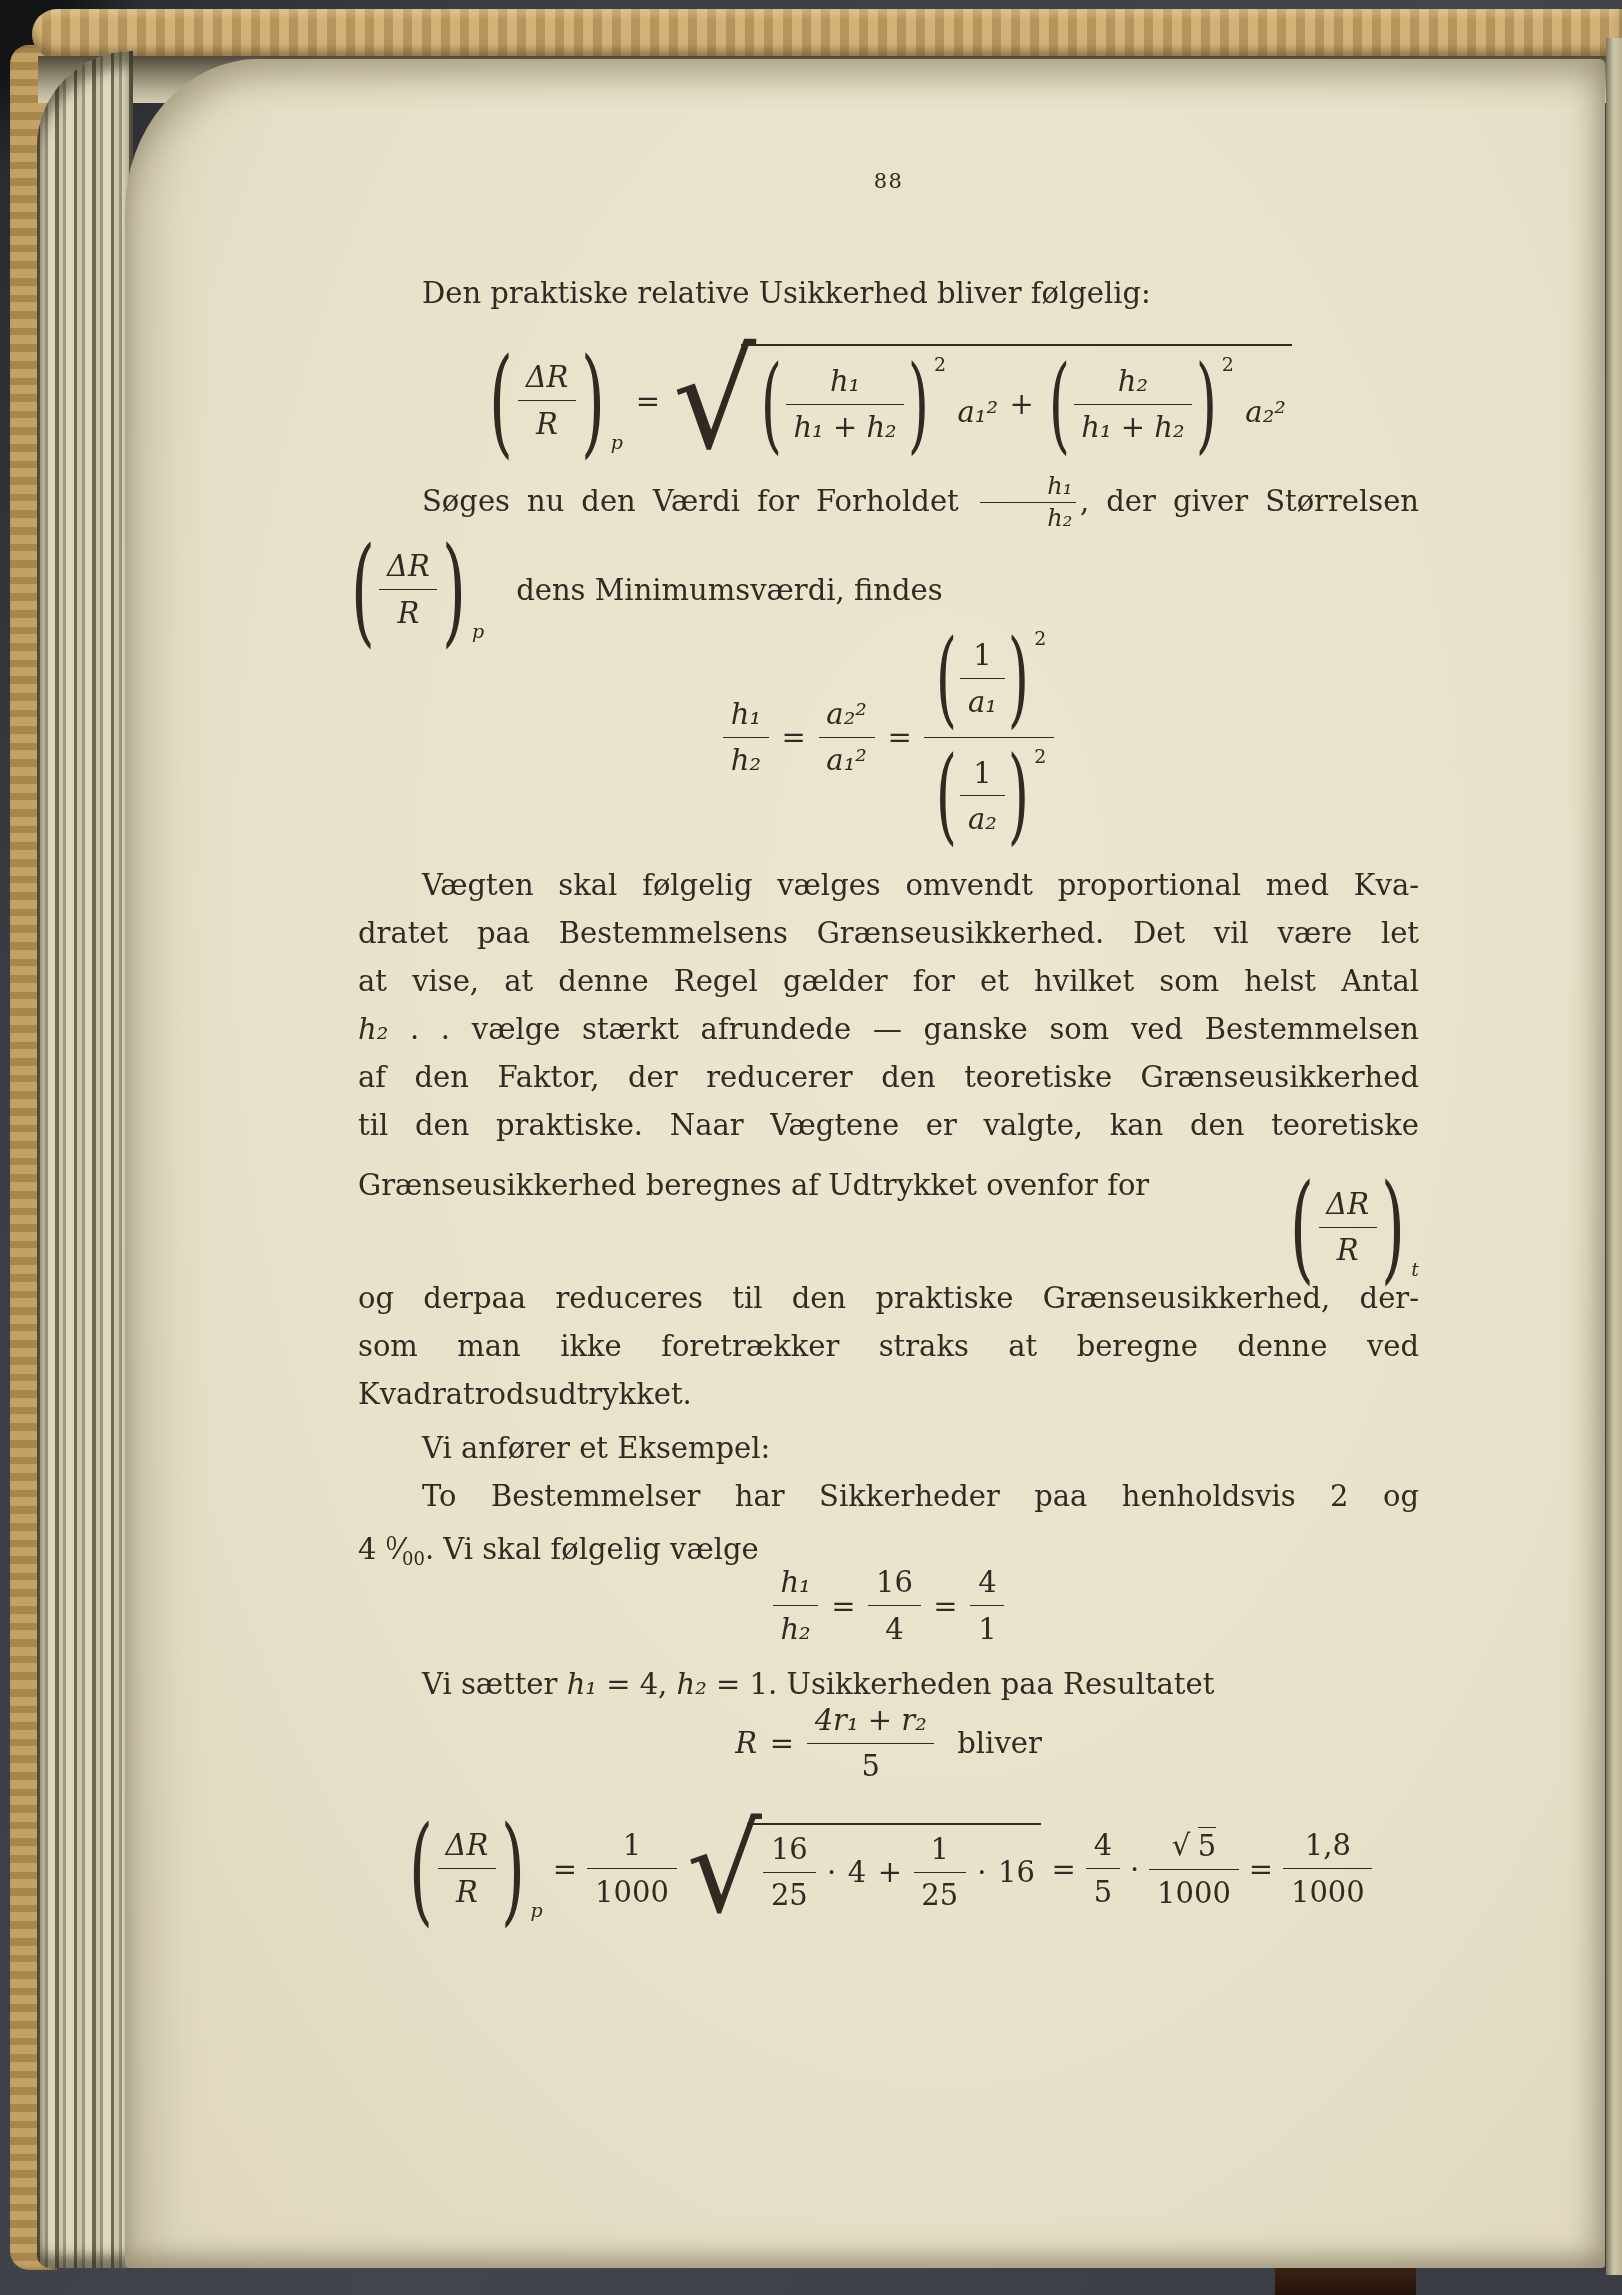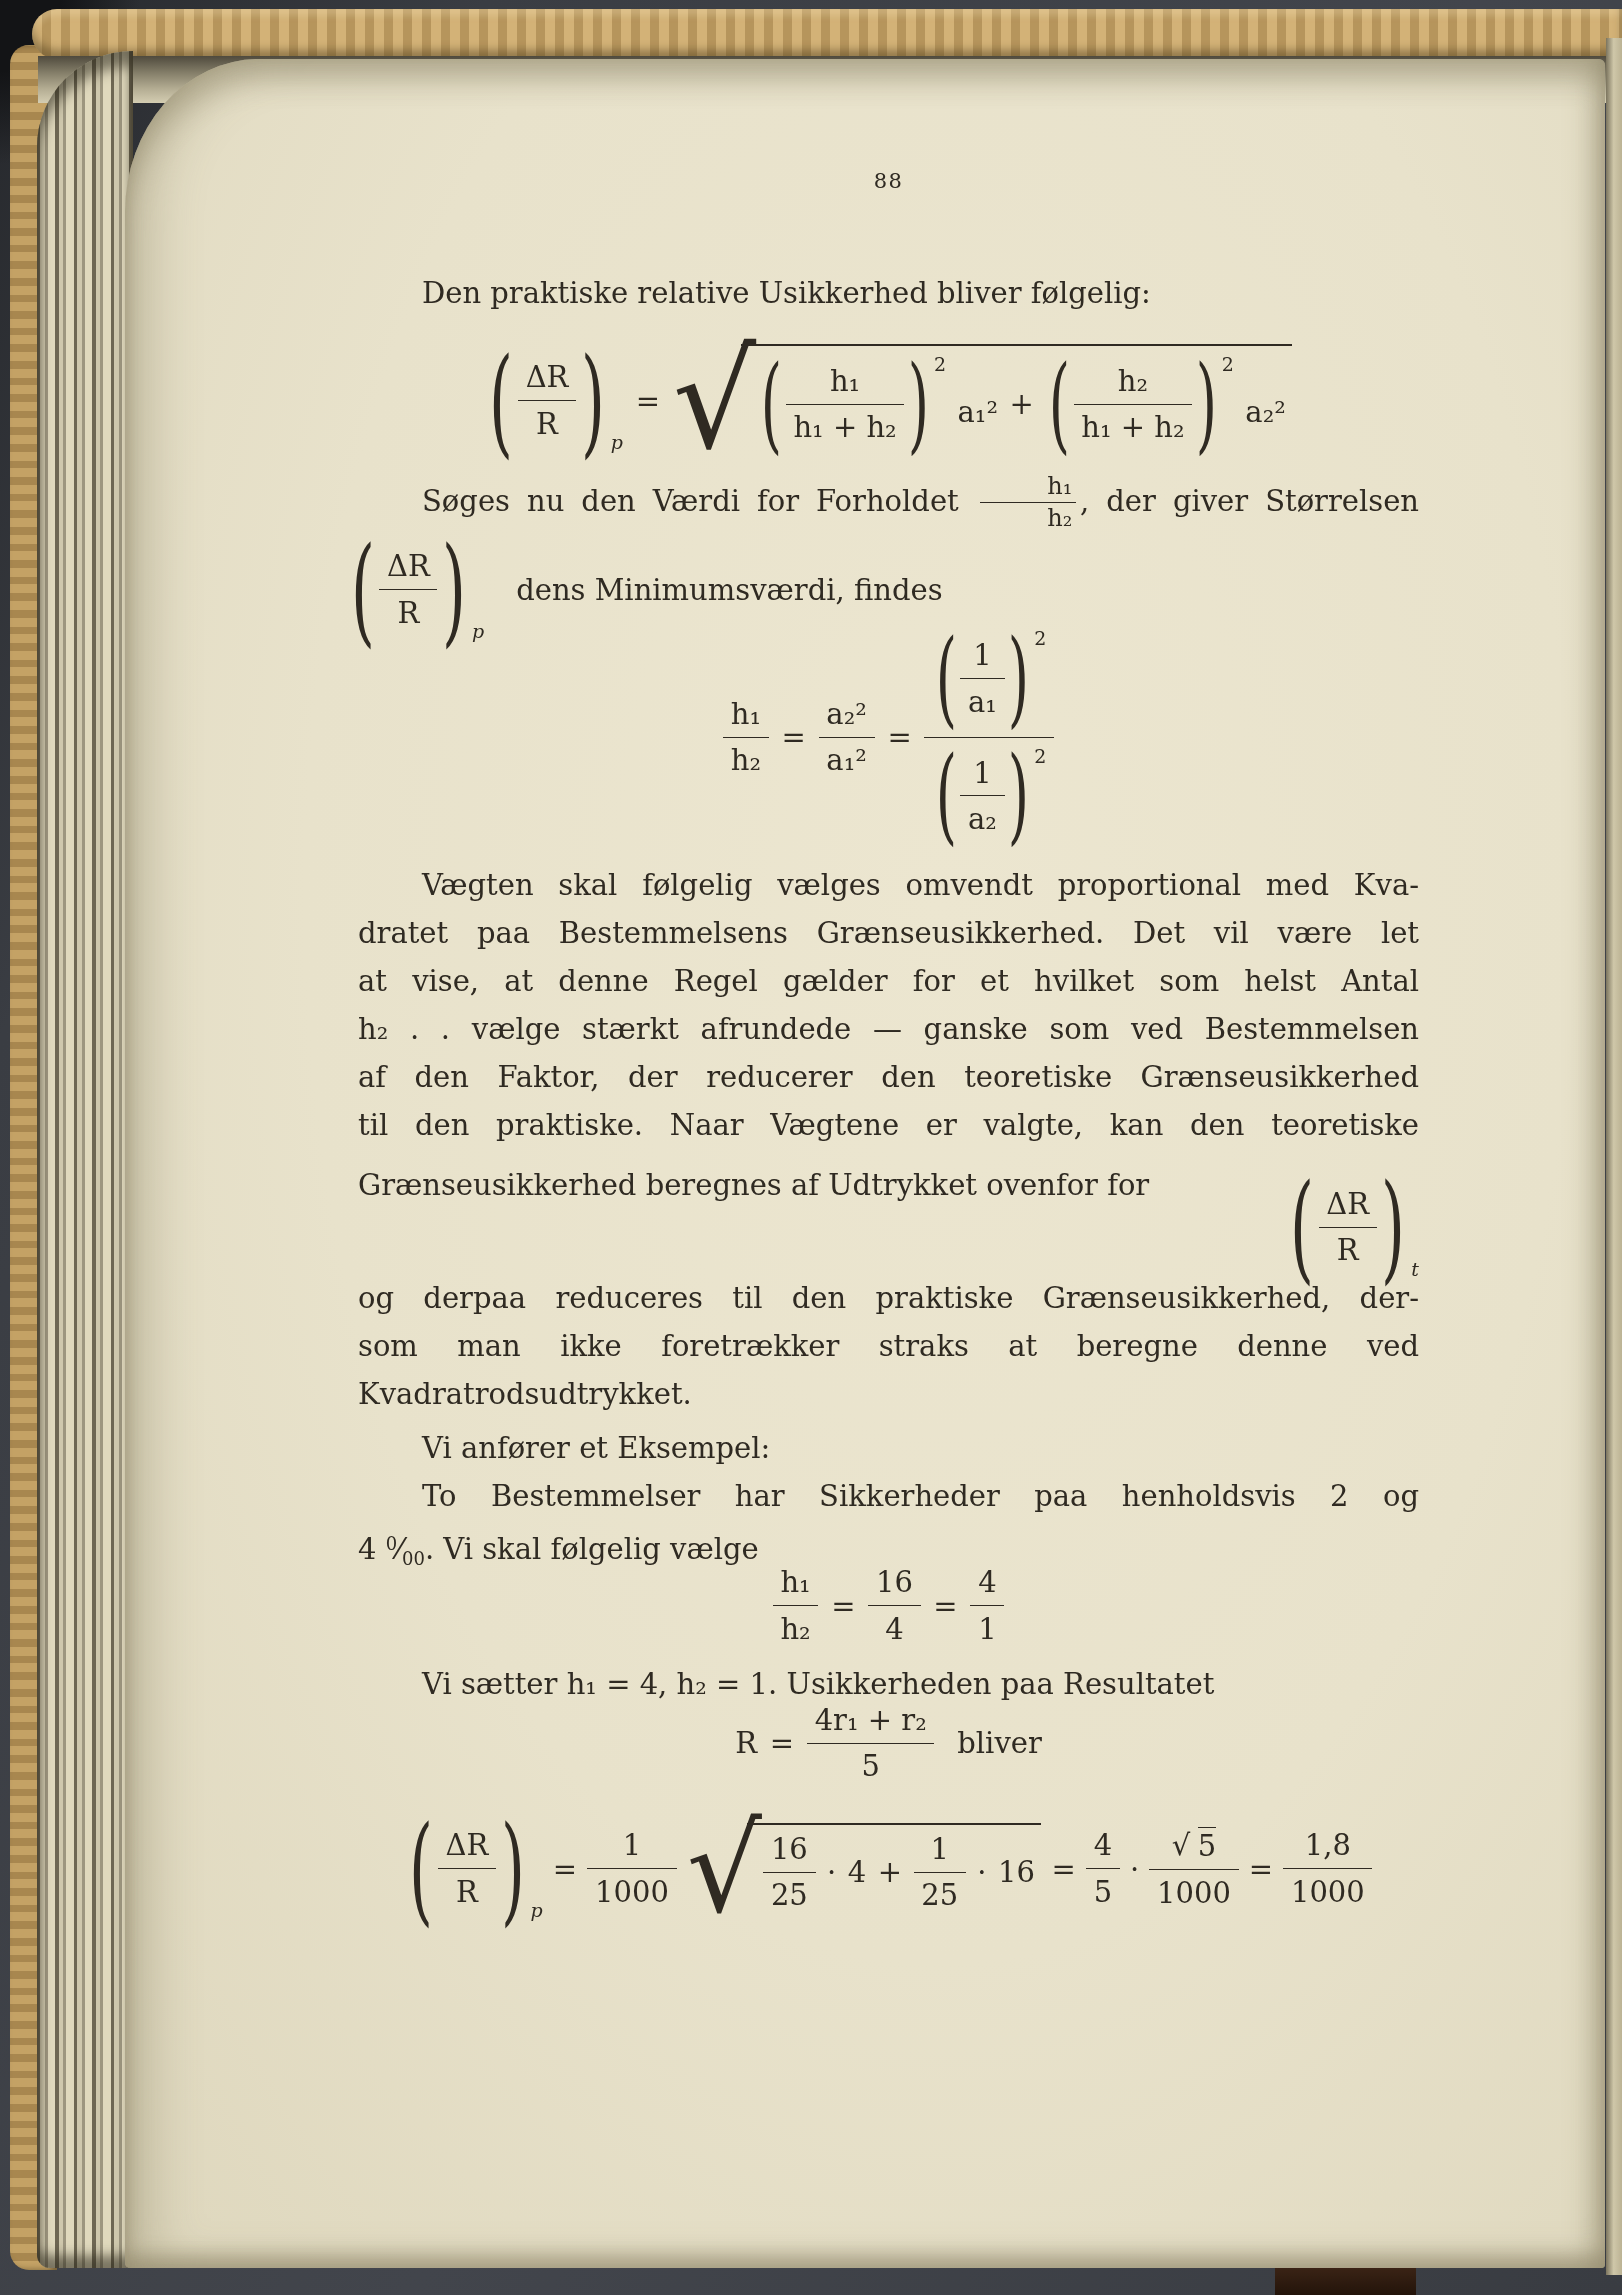--- a/index.html
+++ b/index.html
@@ -32,21 +32,21 @@
   .cover-corner{position:absolute;left:1275px;top:2268px;width:141px;height:27.5px;
          background:linear-gradient(#3a2315,#22130a);}
 
   
   .blk{position:absolute;left:233px;width:1061px;}
   .line{font-size:29px;line-height:48px;height:48px;white-space:nowrap;}
   .just{text-align:justify;text-align-last:justify;white-space:normal;}
   .left{text-align:left;}
   .indent{text-indent:64px;}
   .pagenum{top:110px;text-align:center;font-size:21px;letter-spacing:1.3px;}
-  .var{}
+  .var{font-style:italic;}
 
   
   .f-row{display:flex;align-items:center;justify-content:center;gap:12.8px;font-size:29px;}
   .rowl{display:flex;align-items:center;justify-content:flex-start;gap:22px;font-size:29px;}
   .frac{display:inline-flex;flex-direction:column;align-items:center;}
   .frac .fn{padding:1.3px 7.7px 5.8px;display:inline-flex;align-items:center;gap:7.7px;}
   .frac .fd{padding:5.8px 7.7px 1.3px;border-top:1.9px solid #2f2a22;display:inline-flex;align-items:center;gap:7.7px;justify-content:center;align-self:stretch;}
   .grp{display:inline-flex;align-items:center;}
   .paren{display:inline-block;line-height:1;font-weight:400;transform:scaleX(.52);margin:0 -6.4px;}
   .p-lg{font-size:118px;}

